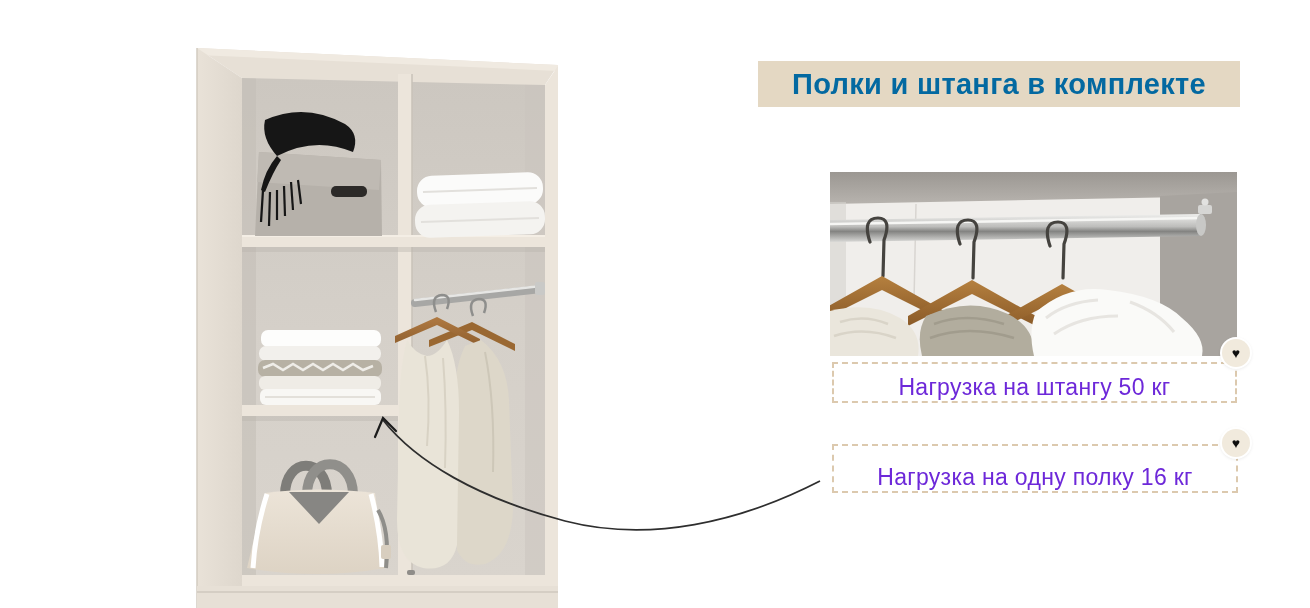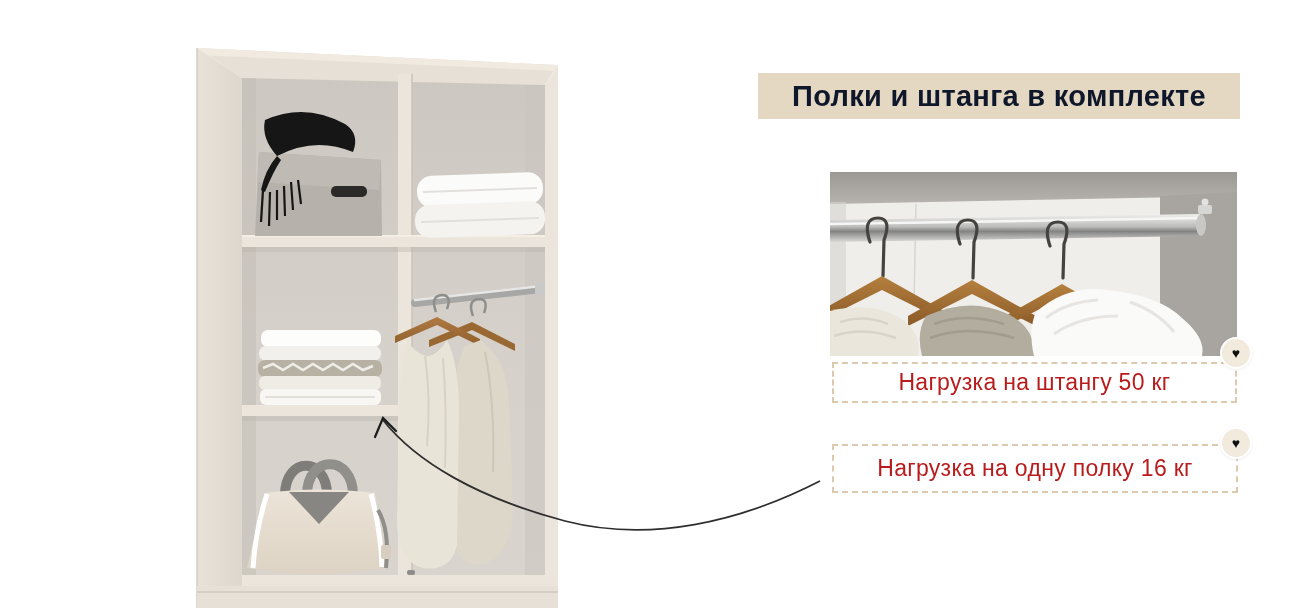--- a/index.html
+++ b/index.html
@@ -3,36 +3,36 @@
 <meta charset="utf-8">
 <style>
   html,body{margin:0;padding:0;background:#ffffff;}
   .canvas{
     position:relative;width:1310px;height:608px;overflow:hidden;
     background:#ffffff;font-family:"Liberation Sans",sans-serif;color:#1b1b1b;
   }
   .abs{position:absolute;}
   
   .header{
-    left:758px;top:73px;width:482px;height:46px;
+    left:758px;top:61px;width:482px;height:46px;
     background:#e4d8c3;
     display:flex;align-items:center;justify-content:center;
-    font-size:29px;font-weight:bold;letter-spacing:.3px;color:#0f172a;
+    font-size:29px;font-weight:bold;letter-spacing:.3px;color:#0369a1;
   }
   
   .inset{left:830px;top:172px;width:407px;height:184px;}
   .inset svg{display:block;}
   
   .wardrobe{left:185px;top:40px;width:395px;height:568px;}
   .wardrobe svg{display:block;}
   
   .card{
     background:#ffffff;border:2px dashed #dcc9ae;box-sizing:border-box;
-    display:flex;align-items:center;justify-content:center;
-    font-size:23px;letter-spacing:.3px;color:#b91c1c;white-space:nowrap;
+    display:flex;align-items:flex-end;justify-content:center;
+    font-size:23px;letter-spacing:.3px;color:#6d28d9;white-space:nowrap;
   }
   .card1{left:832px;top:362px;width:405px;height:41px;}
   .card2{left:832px;top:444px;width:406px;height:49px;}
   
   .badge{
     width:28px;height:28px;border-radius:50%;
     background:#f1eadd;
     box-shadow:0 0 0 2px #ffffff,0 1px 4px rgba(0,0,0,.18);
     display:flex;align-items:center;justify-content:center;
     font-size:14px;line-height:1;color:#0e0e0e;z-index:5;

